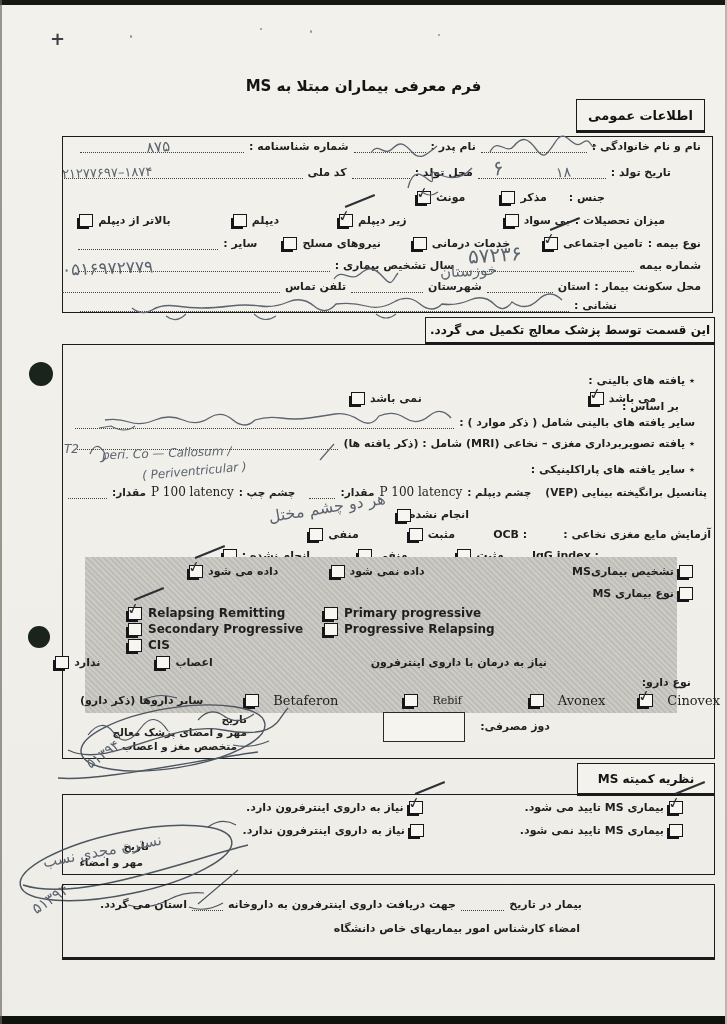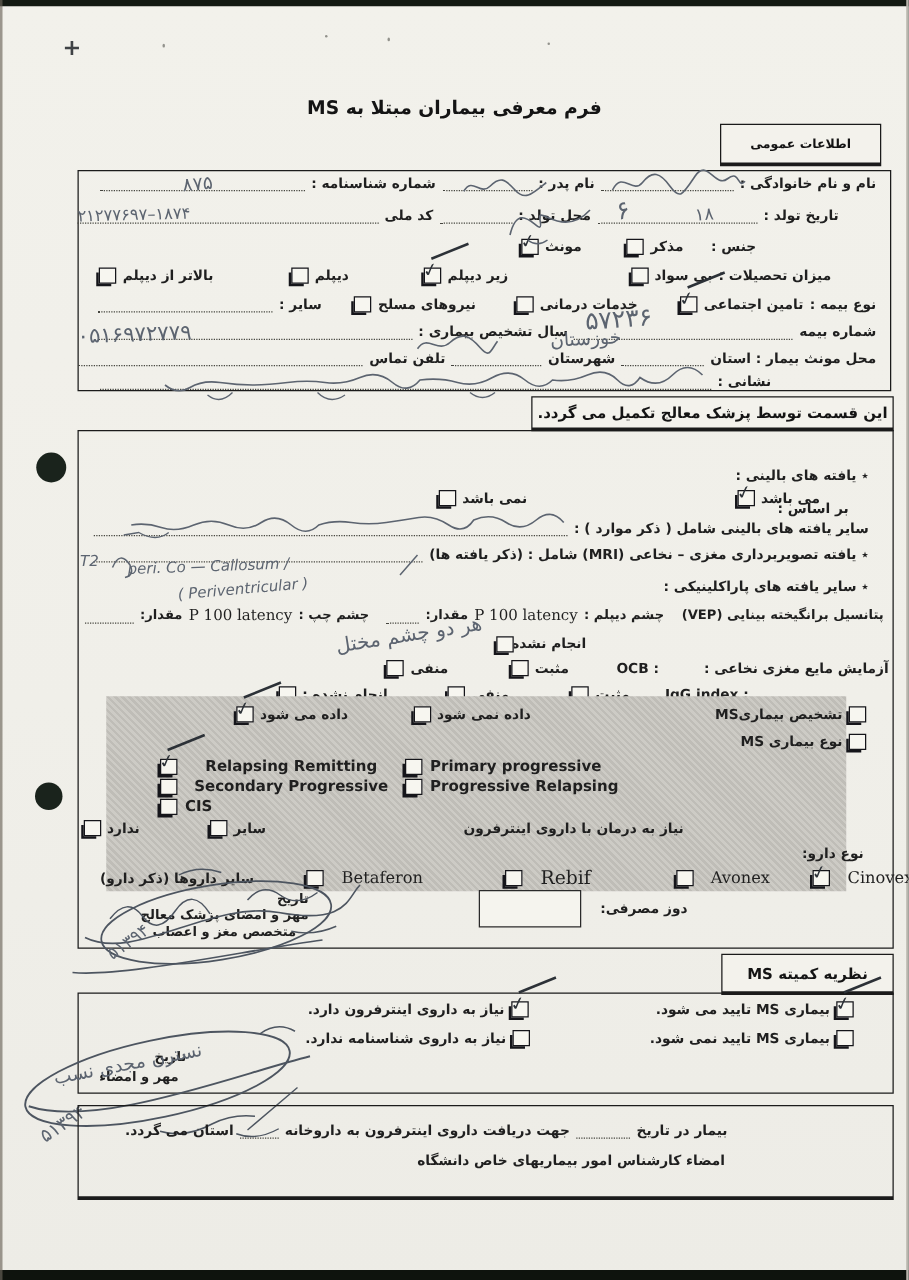--- a/index.html
+++ b/index.html
@@ -6,25 +6,25 @@
   .scan{position:relative;width:727px;height:1024px;overflow:hidden;
         background:linear-gradient(180deg,#f2f1eb 0%,#f0efe9 55%,#edece6 100%);
         font-family:"DejaVu Sans",sans-serif;}
   .edge-top{position:absolute;left:0;top:0;width:727px;height:5px;background:#141a12;}
   .edge-bottom{position:absolute;left:0;top:1016px;width:727px;height:8px;background:#0e130d;}
   .edge-left{position:absolute;left:0;top:0;width:2px;height:1024px;background:#6b655a;opacity:.65;}
   .edge-right{position:absolute;right:0;top:0;width:2px;height:1024px;background:#b9b6ad;}
   .hole{position:absolute;border-radius:50%;background:#1a231c;}
   .title{position:absolute;left:0;right:0;text-align:center;font-weight:bold;font-size:15px;color:#141414;direction:rtl;}
   .hdrbox{position:absolute;border:1.7px solid #1a1a1a;border-bottom-width:3px;background:#f3f2ec;
-          display:flex;align-items:center;justify-content:center;font-weight:bold;font-size:10px;color:#141414;direction:rtl;}
+          display:flex;align-items:center;justify-content:center;font-weight:bold;font-size:13px;color:#141414;direction:rtl;}
   .fbox{position:absolute;border:1.6px solid #1b1b1b;}
   .row{position:absolute;display:flex;align-items:center;direction:rtl;gap:5px;
        font-weight:bold;font-size:11px;color:#1f1f1f;white-space:nowrap;}
-  .ltr-row{direction:ltr;text-align:center;}
+  .ltr-row{direction:ltr;}
   .t{white-space:nowrap;}
   .abs-t{position:absolute;font-weight:bold;font-size:11px;color:#1f1f1f;white-space:nowrap;direction:rtl;}
   .lt{direction:ltr;unicode-bidi:isolate;}
   .serif{font-family:"DejaVu Serif",serif;font-weight:normal;font-size:12.5px;}
   .mstype{font-size:12px;}
   .dots{border-bottom:1.3px dotted #45453f;height:12px;align-self:flex-end;}
   .grow{flex:1;}
   .sp{flex:0 0 auto;}
   .cb{position:relative;display:inline-block;flex:0 0 auto;width:12px;height:11px;
       border:1.6px solid #15151a;background:#f7f6f0;box-shadow:-3px 3px 0 -1px #15151a;}
@@ -122,21 +122,21 @@
   </div>
 
   <div class="row" style="left:78px;right:26px;top:259px;">
     <span class="t">شماره بیمه</span>
     <span class="dots" style="width:175px;"></span>
     <span class="t">سال تشخیص بیماری :</span>
     <span class="dots grow"></span>
   </div>
 
   <div class="row" style="left:62px;right:26px;top:280px;">
-    <span class="t">محل مونث بیمار : استان</span>
+    <span class="t">محل سکونت بیمار : استان</span>
     <span class="dots" style="width:66px;"></span>
     <span class="t">شهرستان</span>
     <span class="dots" style="width:72px;"></span>
     <span class="t">تلفن تماس</span>
     <span class="dots grow"></span>
   </div>
 
   <div class="row" style="left:80px;right:110px;top:299px;">
     <span class="t">نشانی :</span>
     <span class="dots grow"></span>
@@ -279,37 +279,37 @@
     <span class="t lt mstype">Progressive Relapsing</span>
   </div>
   <div class="row ltr-row" style="left:128px;top:638px;gap:6px;">
     <span class="cb"></span>
     <span class="t lt mstype">CIS</span>
   </div>
 
   <div class="row" style="left:150px;right:180px;top:656px;">
     <span class="t">نیاز به درمان با داروی اینترفرون</span>
     <span class="sp" style="width:148px;"></span>
-    <span class="t">سایر</span>
+    <span class="t">اعصاب</span>
     <span class="cb"></span>
     <span class="sp" style="width:46px;"></span>
     <span class="t">ندارد</span>
     <span class="cb"></span>
   </div>
 
   <div class="abs-t" style="right:36px;top:676px;">نوع دارو:</div>
 
   <div class="row ltr-row" style="left:80px;right:28px;top:693px;gap:14px;">
     <span class="t" style="direction:rtl;">سایر داروها (ذکر دارو)</span>
     <span class="sp" style="width:14px;"></span>
     <span class="cb"></span>
     <span class="t lt serif" style="font-size:13px;">Betaferon</span>
     <span class="sp" style="width:38px;"></span>
     <span class="cb"></span>
-    <span class="t lt serif" style="font-size:15px;">Rebif</span>
+    <span class="t lt serif" style="font-size:11px;">Rebif</span>
     <span class="sp" style="width:40px;"></span>
     <span class="cb"></span>
     <span class="t lt serif" style="font-size:13px;">Avonex</span>
     <span class="sp" style="width:6px;"></span>
     <span class="cb checked"></span>
     <span class="t lt serif" style="font-size:13px;">Cinovex</span>
   </div>
 
   <div class="abs-t" style="right:177px;top:720px;">دوز مصرفی:</div>
   <div class="dosebox" style="left:383px;top:712px;width:80px;height:28px;"></div>
@@ -335,21 +335,21 @@
     <span class="t">بیماری MS تایید می شود.</span>
     <span class="sp" style="width:92px;"></span>
     <span class="cb tail checked"></span>
     <span class="t">نیاز به داروی اینترفرون دارد.</span>
   </div>
   <div class="row" style="left:92px;right:44px;top:824px;">
     <span class="cb"></span>
     <span class="t">بیماری MS تایید نمی شود.</span>
     <span class="sp" style="width:86px;"></span>
     <span class="cb"></span>
-    <span class="t">نیاز به داروی شناسنامه ندارد.</span>
+    <span class="t">نیاز به داروی اینترفرون ندارد.</span>
   </div>
 
   <div class="abs-t" style="right:578px;top:840px;font-size:10.5px;">تاریخ</div>
   <div class="abs-t" style="right:584px;top:856px;font-size:10.5px;">مهر و امضاء</div>
 
   <svg class="scrib" style="left:8px;top:815px;" width="275" height="108" viewBox="0 0 275 108">
     <ellipse cx="118" cy="48" rx="108" ry="31" fill="none" stroke="#4d5560" stroke-width="1.5" transform="rotate(-12 118 48)"></ellipse>
     <path d="M15,70 C70,88 180,45 240,30" fill="none" stroke="#4d5560" stroke-width="1.5"></path>
     <path d="M200,12 q14,-10 28,-2 M120,90 q20,6 42,-6 q16,-8 34,-6" fill="none" stroke="#4d5560" stroke-width="1.2"></path>
     <path d="M230,55 l-40,34 M215,88 q-18,10 -34,4" fill="none" stroke="#4d5560" stroke-width="1.1"></path>

